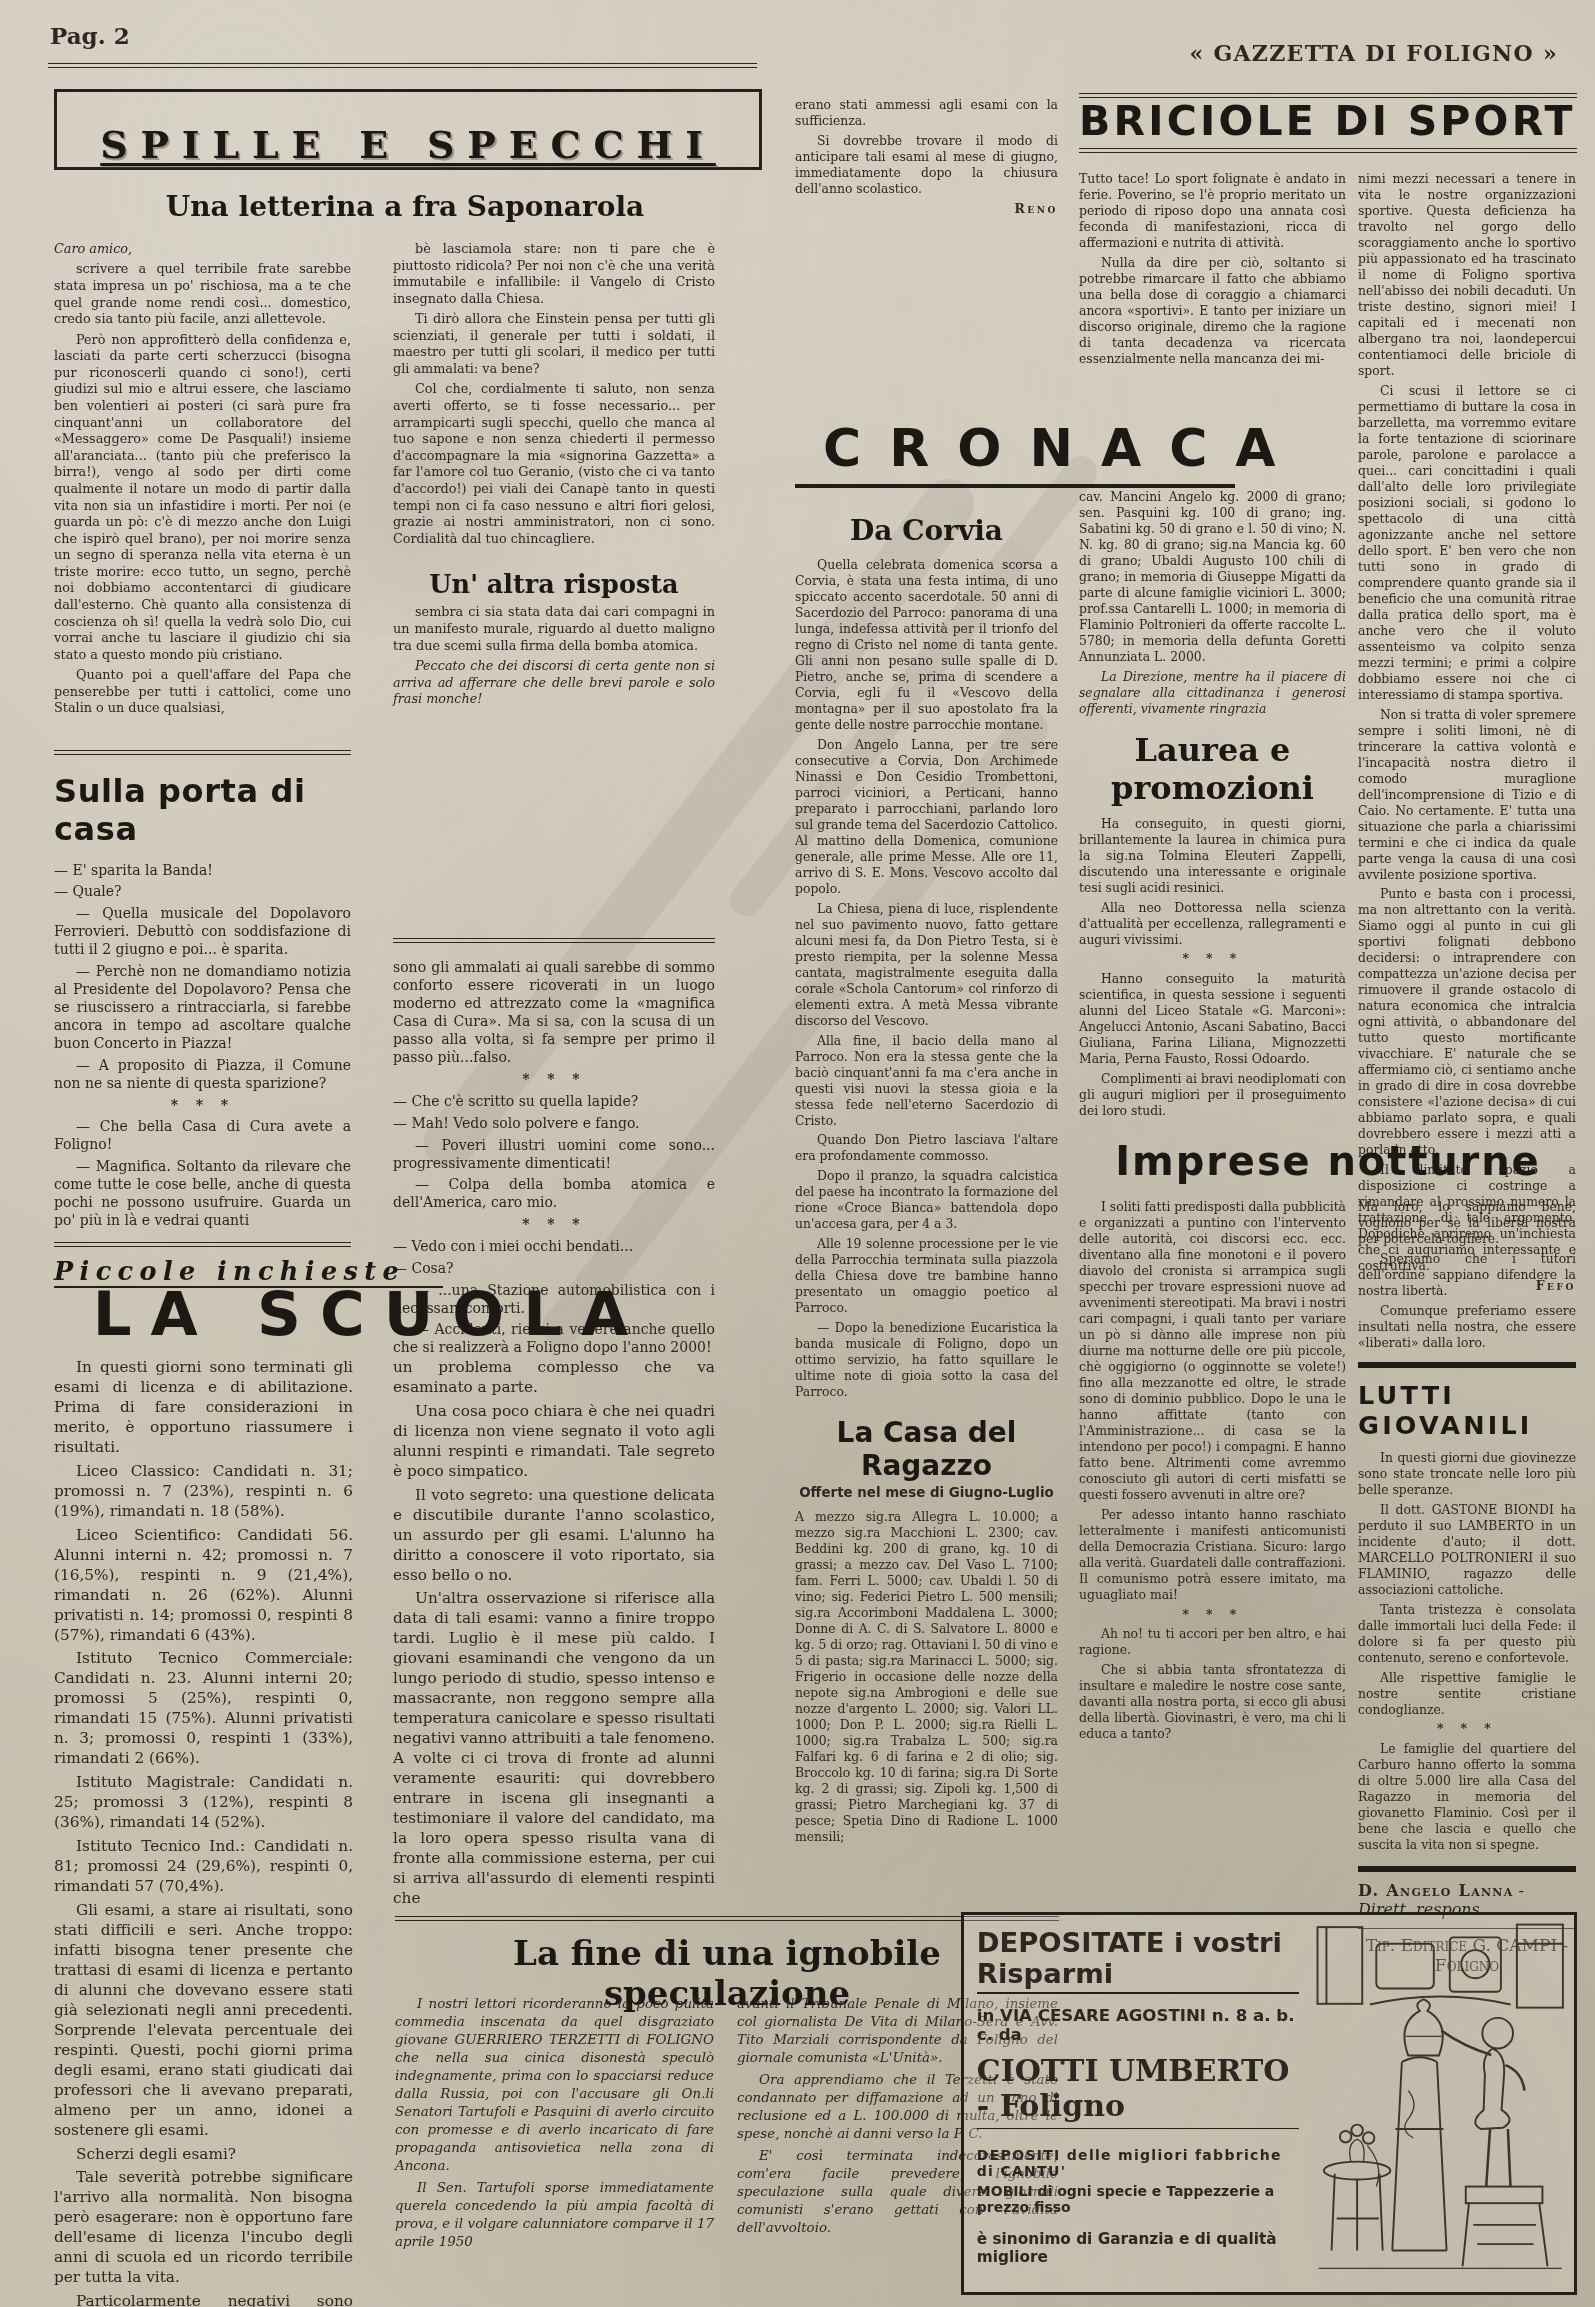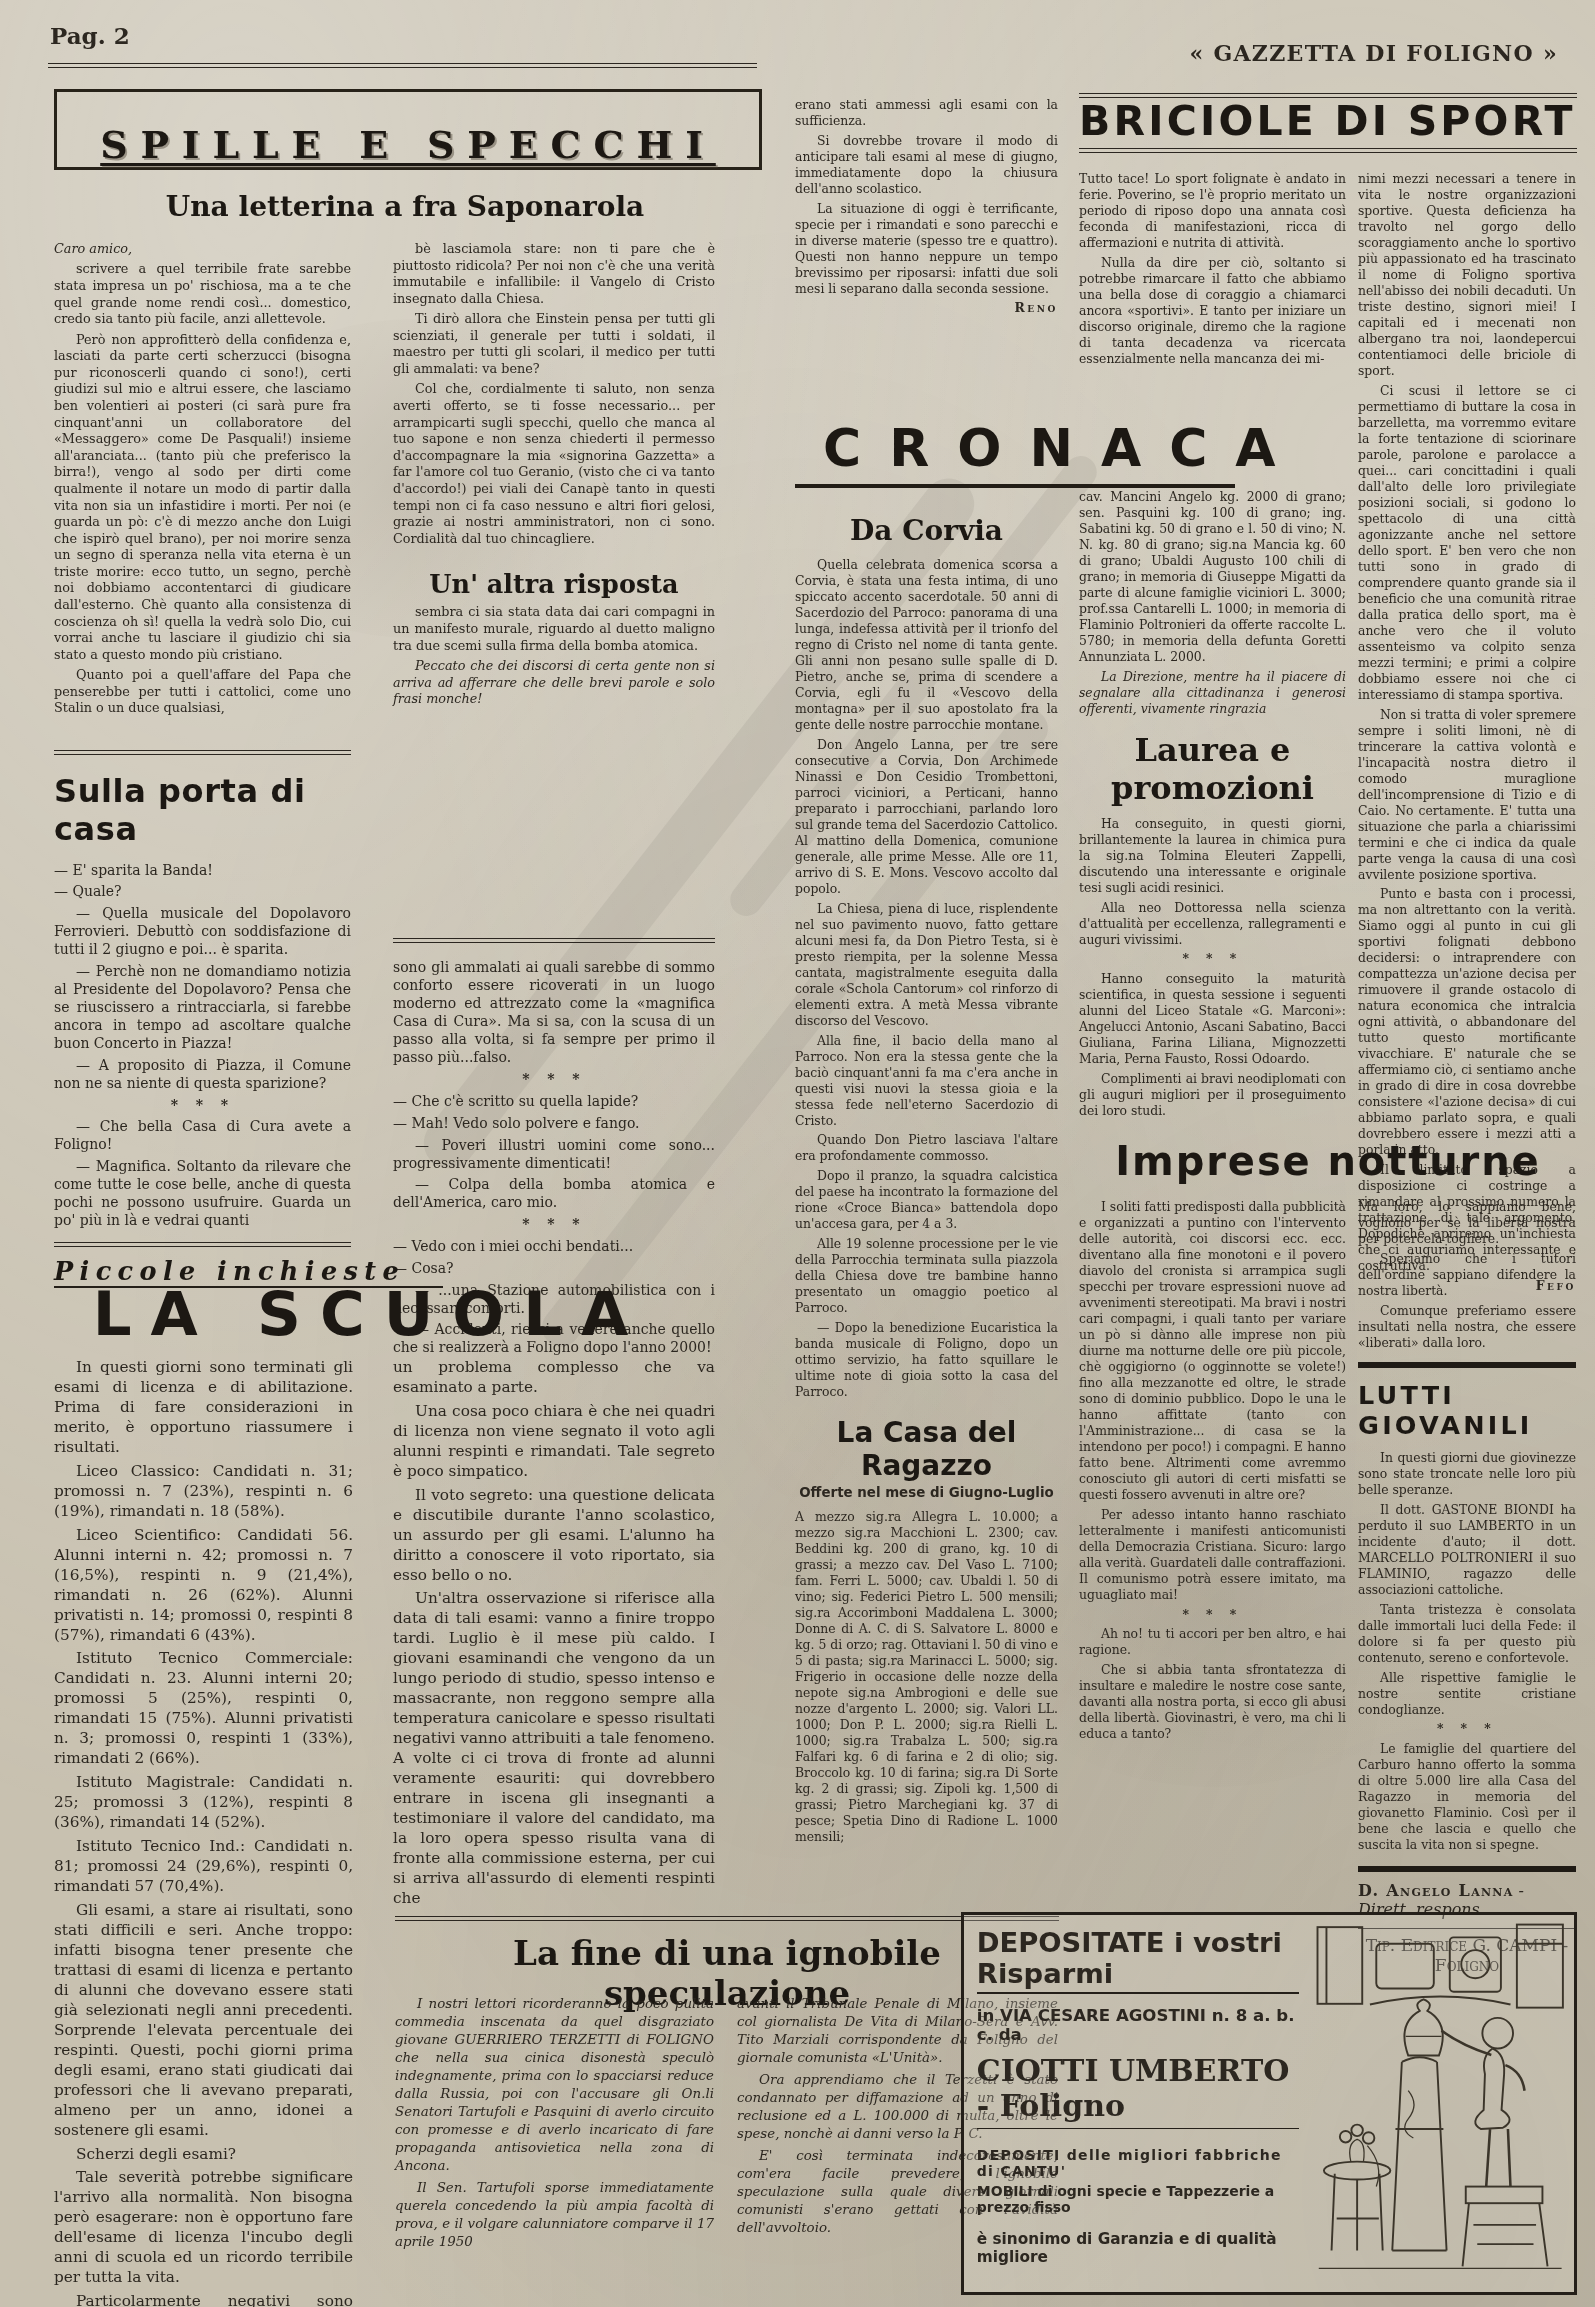--- a/index.html
+++ b/index.html
@@ -125,21 +125,20 @@
   </div>
 <div class="abs col sz-school" style="left:393px;top:1357px;width:322px;">
     <p class="noind">un problema complesso che va esaminato a parte.</p>
     <p>Una cosa poco chiara è che nei quadri di licenza non viene segnato il voto agli alunni respinti e rimandati. Tale segreto è poco simpatico.</p>
     <p>Il voto segreto: una questione delicata e discutibile durante l'anno scolastico, un assurdo per gli esami. L'alunno ha diritto a conoscere il voto riportato, sia esso bello o no.</p>
     <p>Un'altra osservazione si riferisce alla data di tali esami: vanno a finire troppo tardi. Luglio è il mese più caldo. I giovani esaminandi che vengono da un lungo periodo di studio, spesso intenso e massacrante, non reggono sempre alla temperatura canicolare e spesso risultati negativi vanno attribuiti a tale fenomeno. A volte ci ci trova di fronte ad alunni veramente esauriti: qui dovrebbero entrare in iscena gli insegnanti a testimoniare il valore del candidato, ma la loro opera spesso risulta vana di fronte alla commissione esterna, per cui si arriva all'assurdo di elementi respinti che</p>
   </div>
 <div class="abs col sz-news" style="left:795px;top:97px;width:263px;">
     <p class="noind">erano stati ammessi agli esami con la sufficienza.</p>
     <p>Si dovrebbe trovare il modo di anticipare tali esami al mese di giugno, immediatamente dopo la chiusura dell'anno scolastico.</p>
-    <p>La situazione di oggi è terrificante, specie per i rimandati e sono parecchi e in diverse materie (spesso tre e quattro). Questi non hanno neppure un tempo brevissimo per riposarsi: infatti due soli mesi li separano dalla seconda sessione.</p>
     <p class="sig">Reno</p>
   </div>
 
 <div class="abs" style="left:795px;top:418px;width:440px;">
   <h1 class="head-sans center" style="font-size:52px;letter-spacing:28px;text-indent:28px;">CRONACA</h1>
   <div style="height:3.2px;background:#221d16;margin-top:6.4px;"></div>
 </div>
 
 <div class="abs" style="left:795px;top:514px;width:263px;">
   <h2 class="head-serif center" style="font-size:28px;margin-bottom:10.2px;">Da Corvia</h2>

